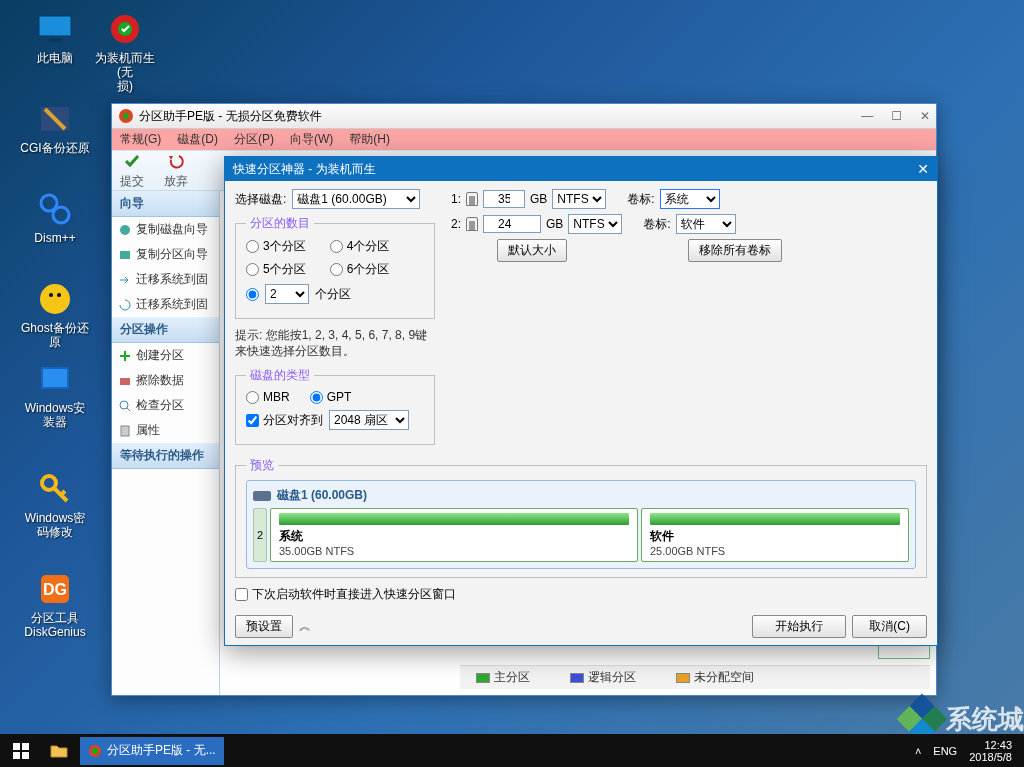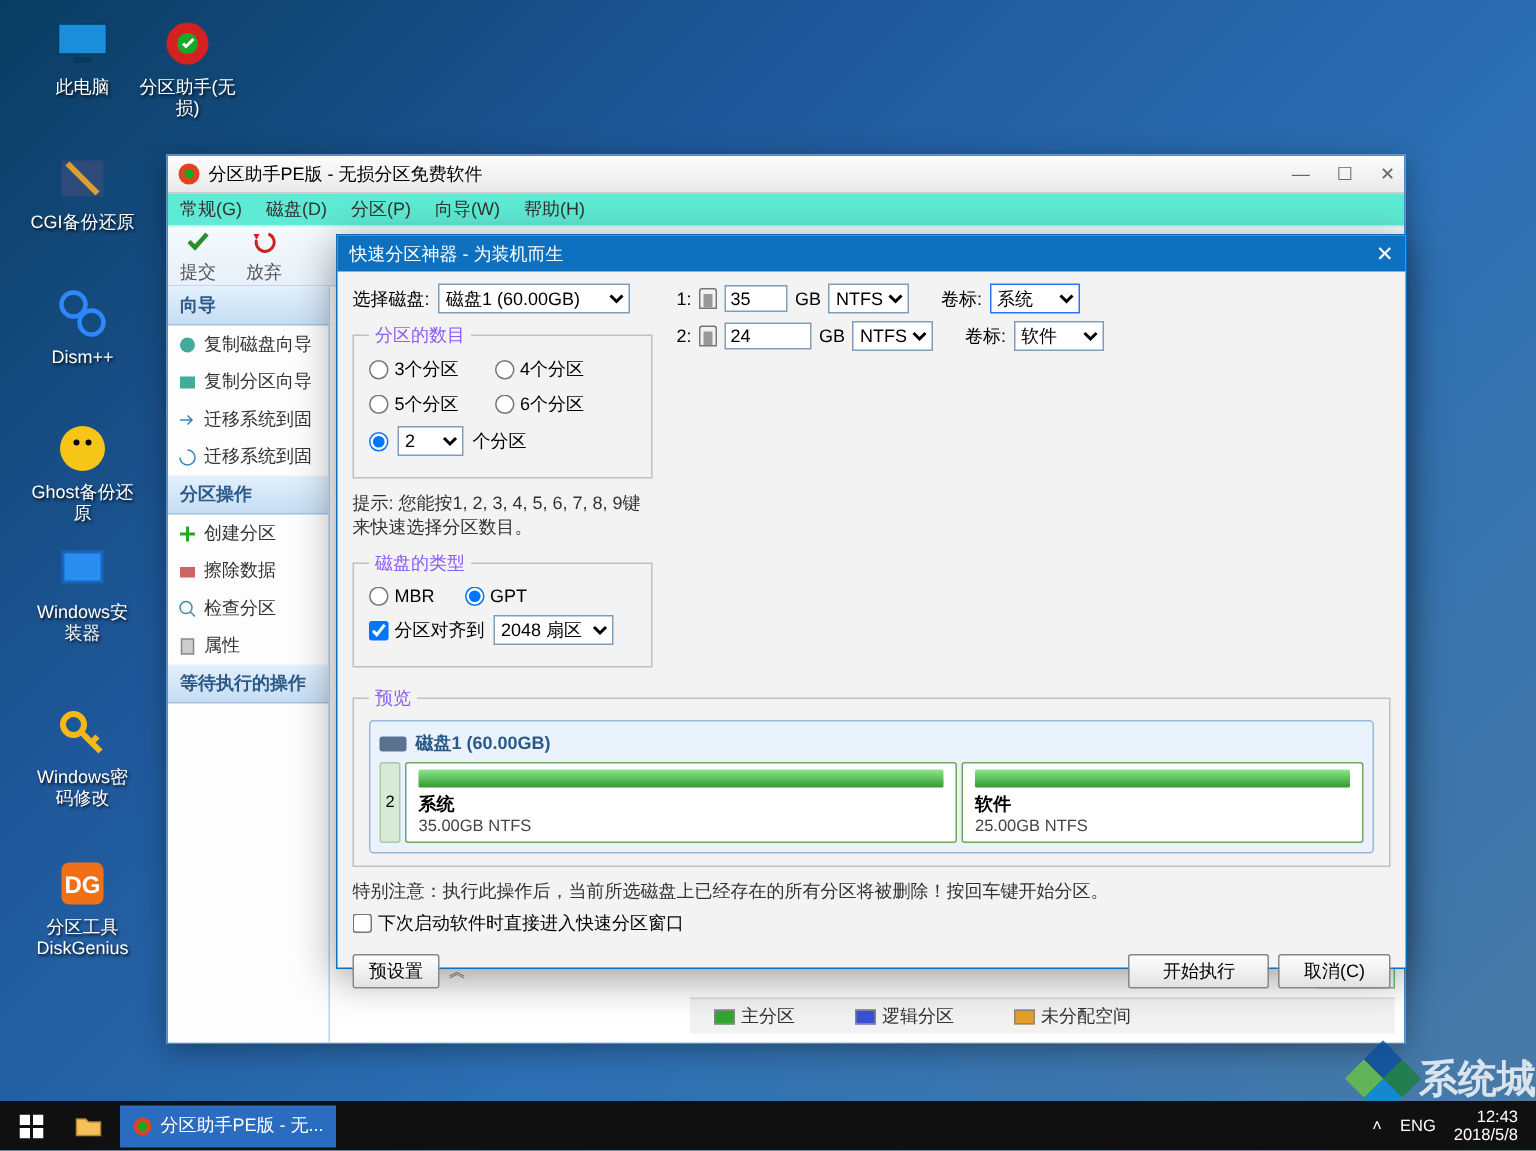--- a/index.html
+++ b/index.html
@@ -11,21 +11,21 @@
 .start-btn { width:34px; height:28px; display:flex; align-items:center; justify-content:center; color:#fff; }
 .task-item { display:flex; align-items:center; height:28px; padding:0 8px; margin-left:4px; color:#fff; font-size:12px; }
 .task-item.active { background:#2a6cbf; }
 .taskbar-right { margin-left:auto; display:flex; align-items:center; color:#fff; font-size:11px; gap:12px; padding-right:8px; }
 
 .main-window { position:absolute; left:111px; top:103px; width:826px; height:593px; background:#f0f0f0; border:1px solid #4a8cc7; box-shadow:0 4px 18px rgba(0,0,0,.35); }
 .titlebar { height:25px; background:linear-gradient(#fdfdfd,#e9e9e9); display:flex; align-items:center; padding:0 6px; border-bottom:1px solid #ccc; }
 .titlebar .app-ico { width:16px; height:16px; margin-right:5px; }
 .win-ctrl { margin-left:auto; display:flex; gap:18px; color:#666; font-family:Arial; }
 .win-ctrl span { cursor:pointer; }
-.menubar { height:22px; display:flex; align-items:center; padding:0 8px; gap:16px; background:#5eead4; border-bottom:1px solid #d7e4f2; color:#333; }
+.menubar { height:22px; display:flex; align-items:center; padding:0 8px; gap:16px; background:#fca5a5; border-bottom:1px solid #d7e4f2; color:#333; }
 .toolbar { height:40px; background:linear-gradient(#f5f9fc,#e7f1fa); border-bottom:1px solid #c5d8ea; display:flex; align-items:center; padding:0 8px; gap:20px; }
 .tool-btn { text-align:center; color:#555; }
 .tool-btn .ticon { width:18px; height:18px; margin:0 auto; }
 .content { display:flex; height:calc(100% - 87px); }
 .sidebar { width:108px; border-right:1px solid #bcd2e6; background:#fdfdfe; }
 .panel-h { background:linear-gradient(#e3f0fd,#c6ddf3); padding:4px 8px; font-weight:bold; color:#2d5a86; border-bottom:1px solid #a3c3e0; }
 .panel-item { padding:4px 6px; display:flex; align-items:center; gap:4px; color:#333; cursor:pointer; }
 .panel-item .pi { width:14px; height:14px; }
 .main-area { flex:1; position:relative; background:#fff; }
 .col-headers { position:absolute; right:6px; top:6px; display:flex; gap:12px; font-size:12px; color:#333; }
@@ -36,21 +36,21 @@
 .legend { position:absolute; bottom:6px; left:240px; right:6px; display:flex; gap:40px; align-items:center; font-size:12px; color:#333; background:#f2f2f2; padding:3px 16px; border-top:1px solid #ddd; }
 .legend .sw { width:14px; height:10px; display:inline-block; margin-right:4px; vertical-align:middle; border:1px solid #888; }
 
 .dialog { position:absolute; left:224px; top:156px; width:714px; height:490px; background:#f3f3f3; border:1px solid #0d71bf; box-shadow:0 6px 26px rgba(0,0,0,.4); }
 .dlg-title { height:24px; background:#0d71bf; color:#fff; display:flex; align-items:center; padding:0 8px; font-size:12px; }
 .dlg-title .x { margin-left:auto; cursor:pointer; font-size:14px; font-family:Arial; }
 .dlg-body { padding:8px 10px; }
 .row { display:flex; align-items:center; gap:6px; margin-bottom:6px; }
 fieldset { border:1px solid #c0c0c0; padding:6px 10px 8px; margin-bottom:8px; }
 legend { padding:0 4px; color:#8b5cf6; }
-input[type=text],select { border:1px solid #7f9db9; padding:1px 3px; font-size:12px; background:#fff; }
+input[type=text],select { border:1px solid #7f9db9; padding:1px 14px; font-size:12px; background:#fff; }
 select { padding:1px 0; }
 .btn { border:1px solid #888; background:linear-gradient(#fefefe,#e2e2e2); padding:2px 10px; cursor:pointer; font-size:12px; border-radius:2px; }
 .topcols { display:flex; gap:16px; }
 .leftcol { width:200px; }
 .rightcol { flex:1; }
 .part-row { display:flex; align-items:center; gap:5px; margin-bottom:5px; }
 .lock { width:12px; height:14px; border:1px solid #777; border-radius:2px 2px 0 0; position:relative; }
 .lock:before { content:""; position:absolute; top:3px; left:2px; right:2px; bottom:0; background:#999; }
 .preview { border:1px solid #98b9dc; background:#eaf3fb; border-radius:3px; padding:6px; }
 .pv-head { display:flex; align-items:center; gap:6px; font-weight:bold; color:#2a5a8a; margin-bottom:4px; }
@@ -81,21 +81,21 @@
   <span>此电脑</span>
 </div>
 <div class="desktop-icon" style="left:90px;top:10px;">
   <div class="ico">
       <svg width="36" height="36">
         <circle cx="18" cy="18" r="14" fill="#d42020"></circle>
         <circle cx="18" cy="18" r="7" fill="#17a827"></circle>
         <path d="M15 18 l2 2 l5 -5" stroke="#fff" stroke-width="2" fill="none"></path>
       </svg>
     </div>
-  <span style="white-space:pre-line">分区助手(无
+  <span style="white-space:pre-line">为装机而生(无
 损)</span>
 </div>
 <div class="desktop-icon" style="left:20px;top:100px;">
   <div class="ico">
       <svg width="36" height="36">
         <rect x="4" y="6" width="28" height="24" fill="#2d4a7a"></rect>
         <path d="M8 8 L28 28" stroke="#d8a030" stroke-width="4"></path>
       </svg>
     </div>
   <span>CGI备份还原</span>
@@ -348,20 +348,26 @@
         </div>
         <div class="part-row">
           <span>2:</span>
           <span class="lock"></span>
           <input type="text" style="width: 58px;" value="24">
           <span>GB</span>
           <select style="width:54px"><option>NTFS</option></select>
           <span style="margin-left:16px">卷标:</span>
           <select style="width:60px"><option>软件</option></select>
         </div>
+        <div class="part-row" style="margin-top:4px">
+          <span style="width:18px"></span>
+            <span style="width:16px"></span>
+          <button class="btn" style="margin-left:2px">默认大小</button>
+          <button class="btn" style="margin-left:116px">移除所有卷标</button>
+        </div>
       </div>
     </div>
 
     <fieldset style="margin-top:4px;">
       <legend>预览</legend>
       <div class="preview">
         <div class="pv-head">
             <span class="pv-disk"></span>
             <span>磁盘1  (60.00GB)</span>
           </div>
@@ -374,21 +380,20 @@
           </div>
           <div class="pv-seg" style="flex:25">
             <div class="gbar"></div>
             <div style="font-weight:bold">软件</div>
             <div class="sm">25.00GB NTFS</div>
           </div>
         </div>
       </div>
     </fieldset>
 
-    <div class="warn">特别注意：执行此操作后，当前所选磁盘上已经存在的所有分区将被删除！按回车键开始分区。</div>
     <label class="cb">
         <input type="checkbox" style="">
         <span>下次启动软件时直接进入快速分区窗口</span>
       </label>
   </div>
   <div class="dlg-foot">
     <button class="btn">预设置</button>
     <span style="color:#666">︽</span>
     <div style="flex:1"></div>
     <button class="btn" style="padding:2px 22px">开始执行</button>

